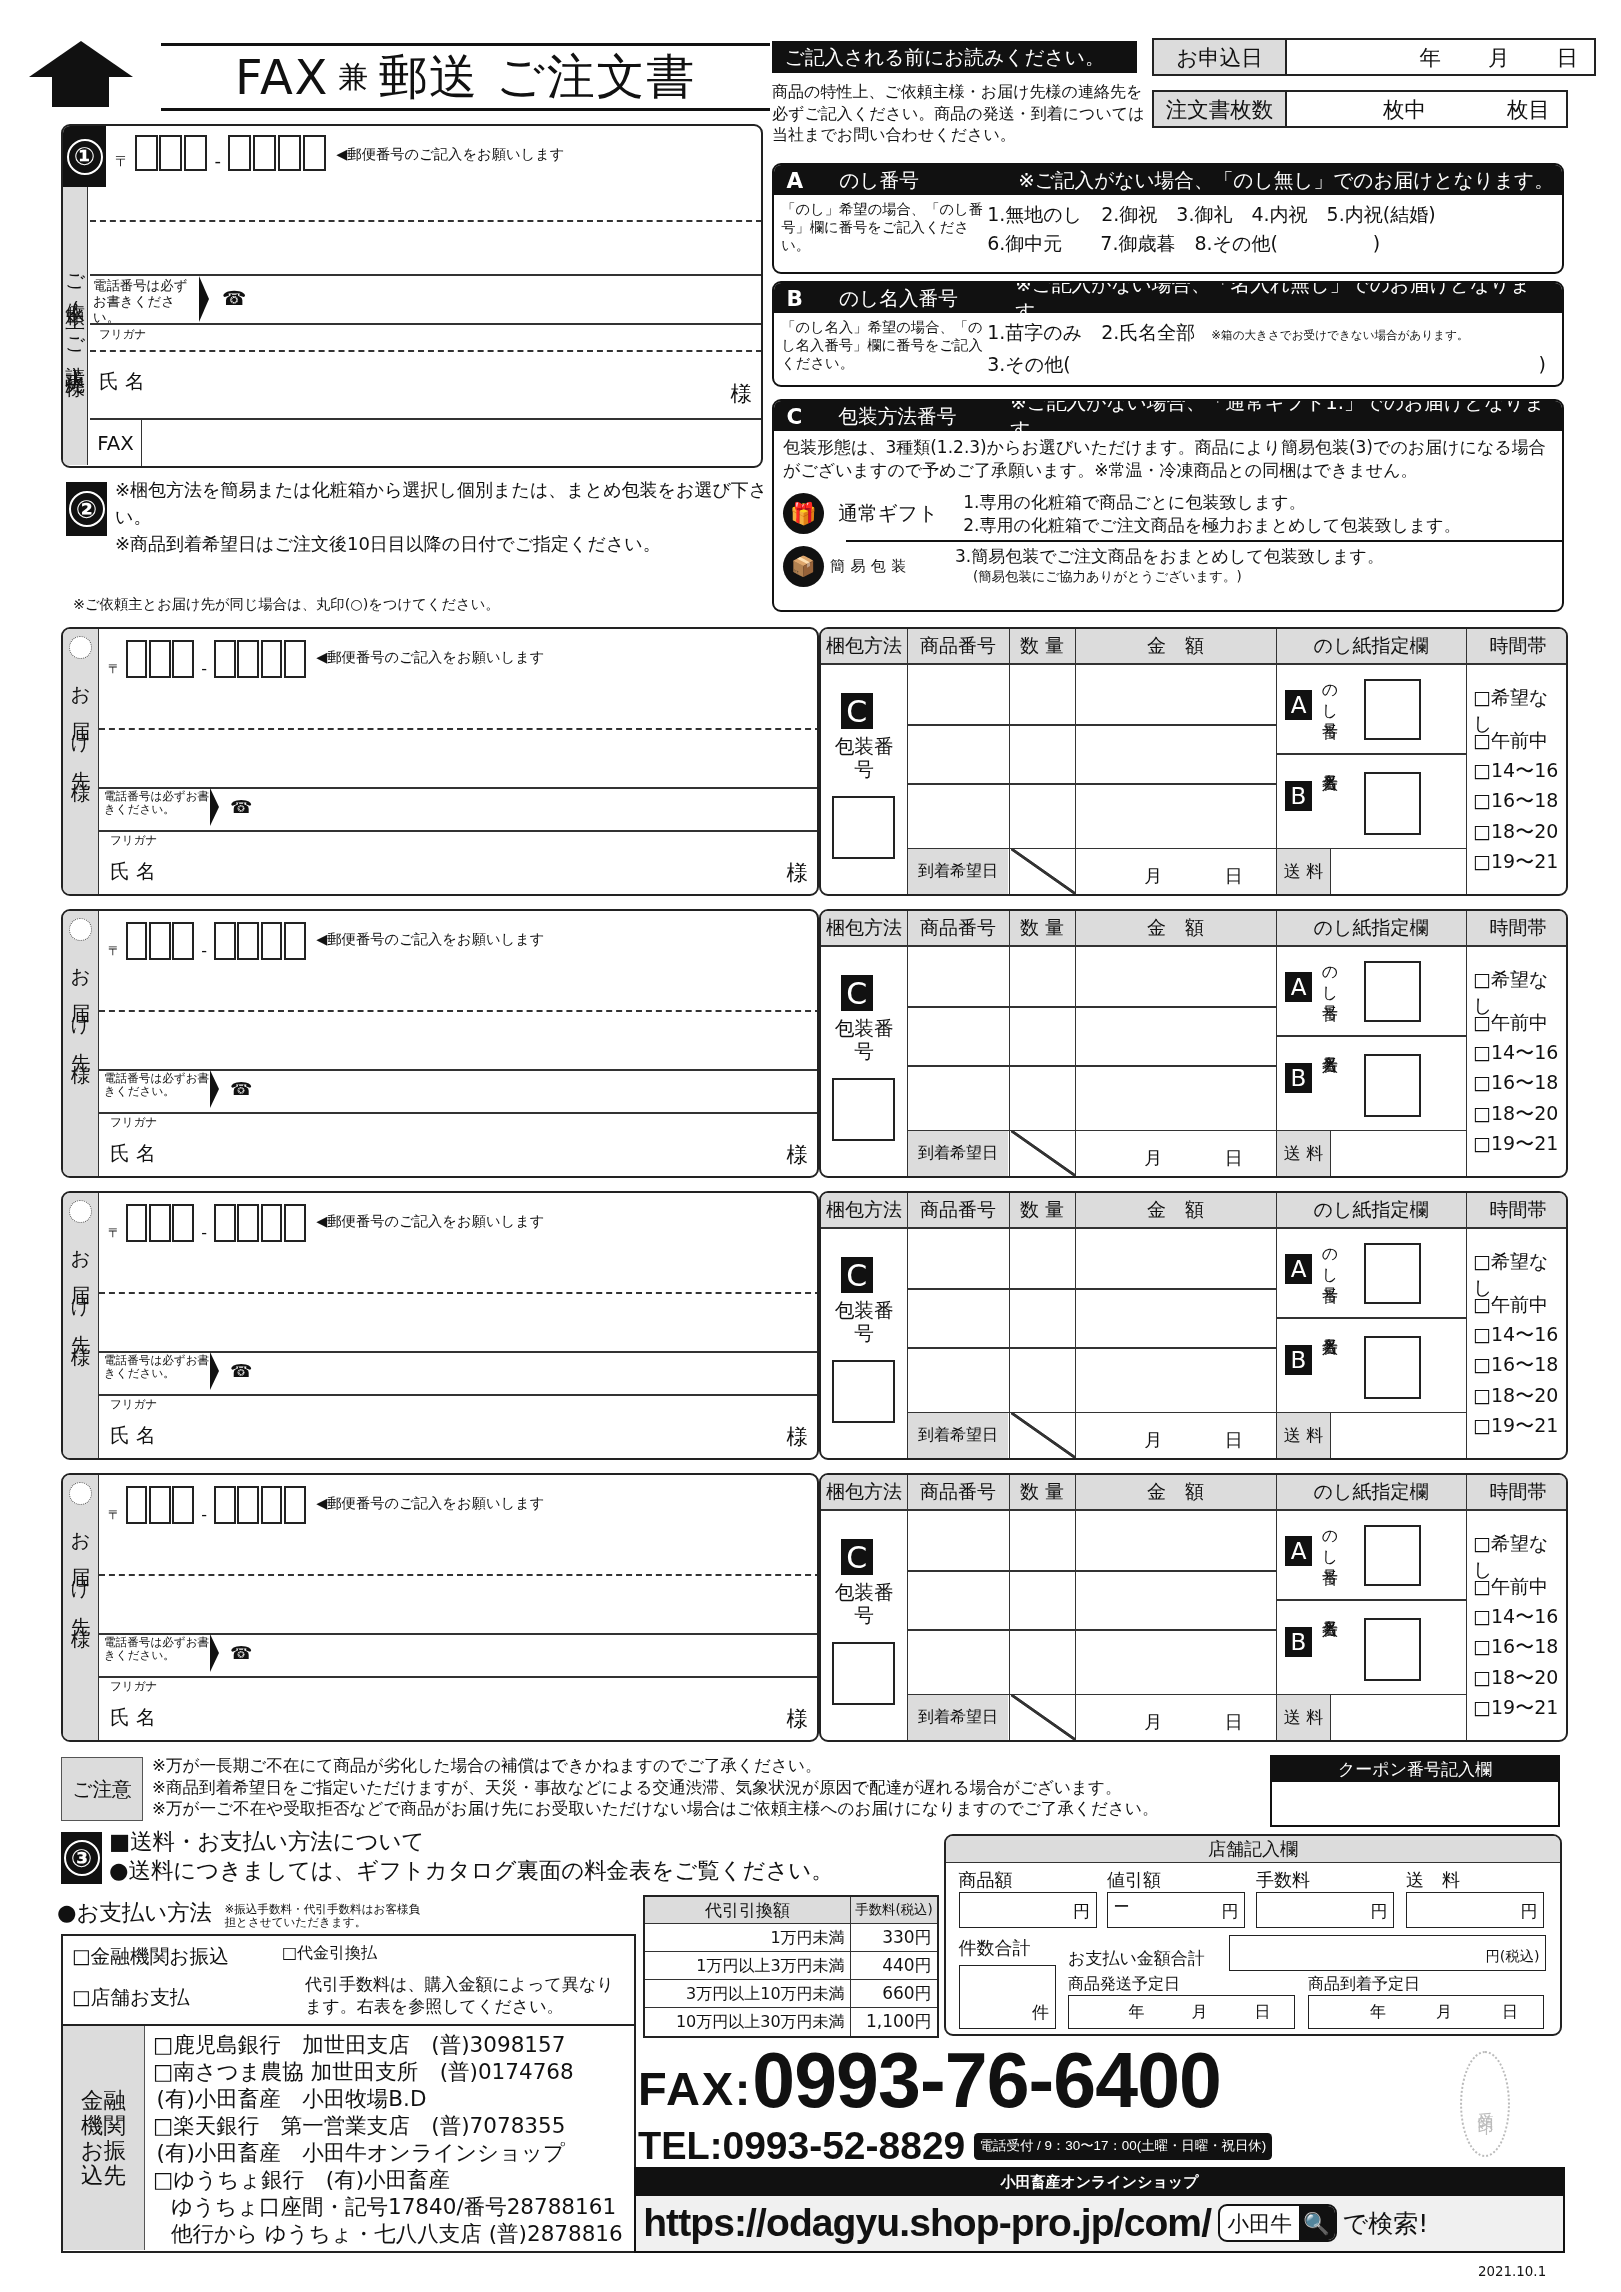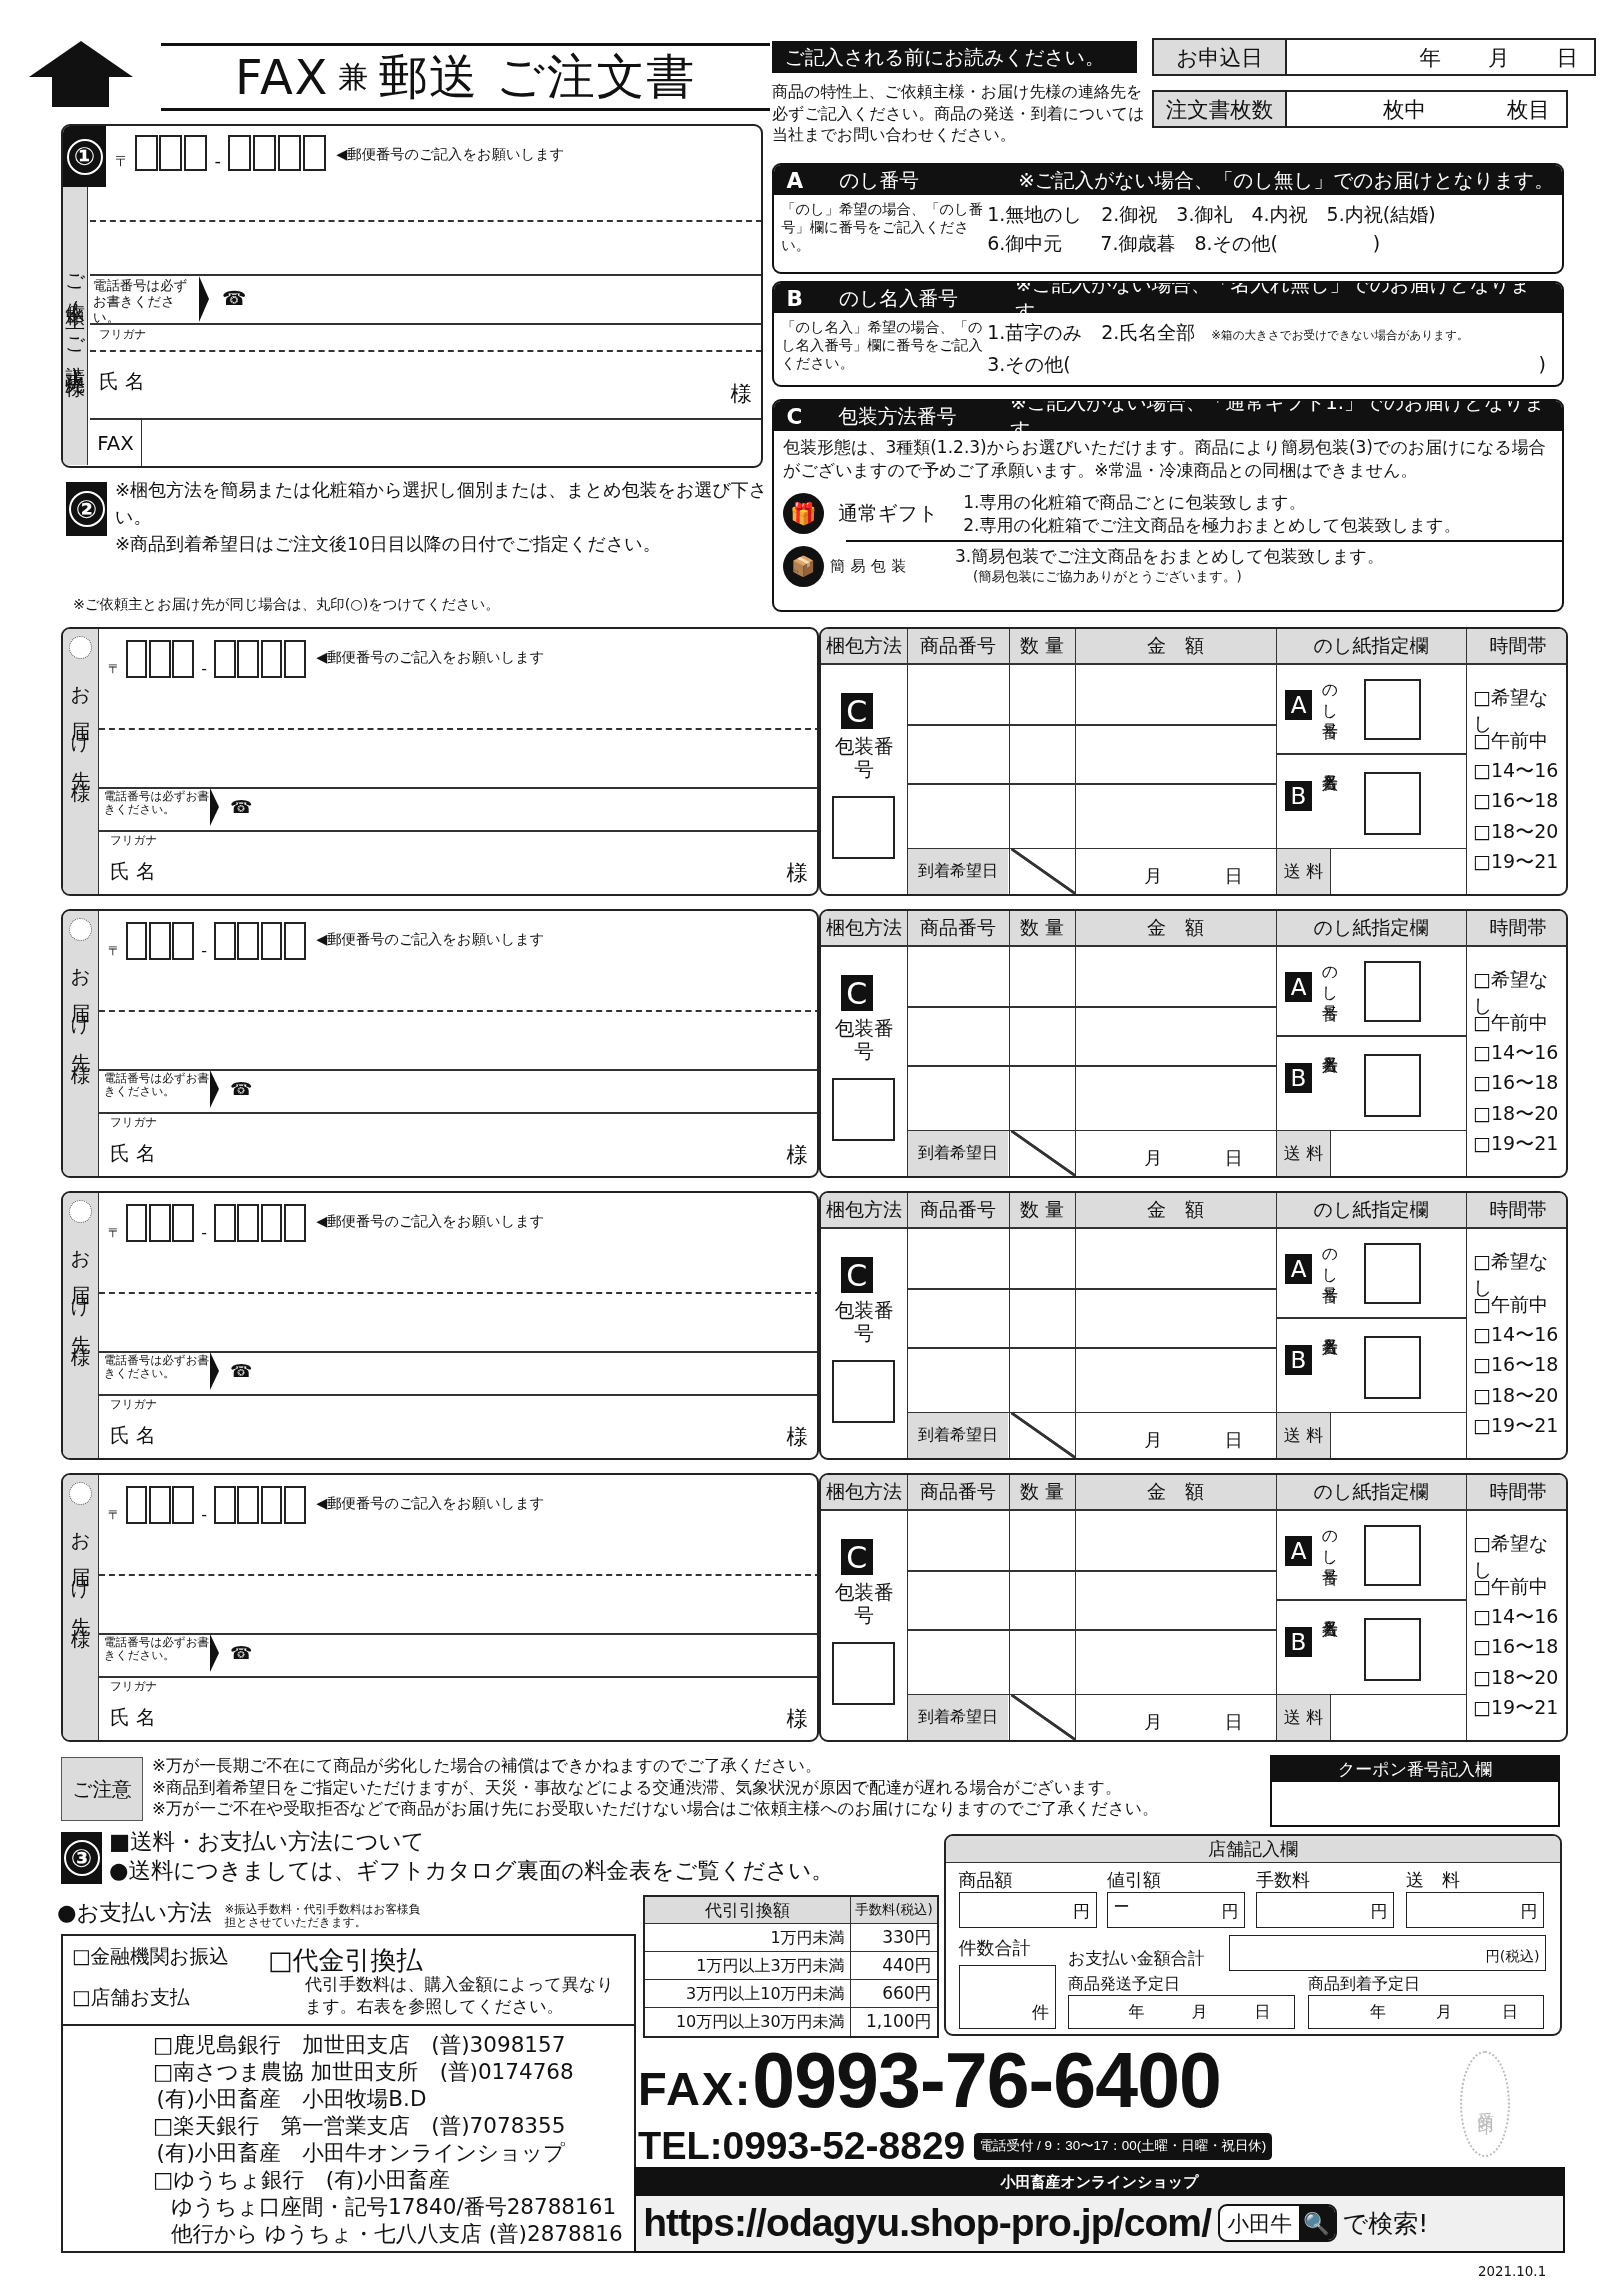--- a/index.html
+++ b/index.html
@@ -542,25 +542,28 @@
 <div class="abs" style="left:109px;top:1827px;font-size:22.4px;line-height:29px">
   <div>■送料・お支払い方法について</div>
   <div>●送料につきましては、ギフトカタログ裏面の料金表をご覧ください。</div>
 </div>
 <div class="abs" style="left:57px;top:1897px;display:flex;align-items:flex-end">
   <span style="font-size:22.4px">●お支払い方法</span>
   <span style="font-size:11.6px;width:197px;line-height:12.5px;margin-left:12.5px">※振込手数料・代引手数料はお客様負担とさせていただきます。</span>
 </div>
 <div class="abs" style="left:61px;top:1934px;width:575px;height:90px;border:2.7px solid #222;border-bottom:none">
   <div class="abs" style="left:9px;top:7.2px;font-size:19.7px">□金融機関お振込</div>
-  <div class="abs" style="left:205px;top:7.2px;font-size:26px">□代金引換払</div>
+  <div class="abs" style="left:219px;top:7.2px;font-size:16px">□代金引換払</div>
   <div class="abs" style="left:9px;top:48px;font-size:19.7px">□店舗お支払</div>
   <div class="abs" style="left:242px;top:38px;width:322px;font-size:17px;line-height:21.5px">代引手数料は、購入金額によって異なります。右表を参照してください。</div>
 </div>
 <div class="abs" style="left:61px;top:2024px;width:575px;height:229px;border:2.7px solid #222">
+  <div class="abs gray" style="left:0;top:0;width:82px;height:224px;border-right:1.8px solid #555;display:flex;align-items:center;justify-content:center">
+    <div style="font-size:22.4px;line-height:25px;width:50px;text-align:center">金融機関お振込先</div>
+  </div>
   <div class="abs" style="left:90px;top:5.4px;font-size:21.5px;line-height:27px">
     <div>□鹿児島銀行　加世田支店　(普)3098157</div>
     <div>□南さつま農協 加世田支所　(普)0174768</div>
     <div style="padding-left:3.6px">(有)小田畜産　小田牧場B.D</div>
     <div>□楽天銀行　第一営業支店　(普)7078355</div>
     <div style="padding-left:3.6px">(有)小田畜産　小田牛オンラインショップ</div>
     <div>□ゆうちょ銀行　(有)小田畜産</div>
     <div style="padding-left:18px">ゆうちょ口座間・記号17840/番号28788161</div>
     <div style="padding-left:18px">他行から ゆうちょ・七八八支店 (普)2878816</div>
   </div>

